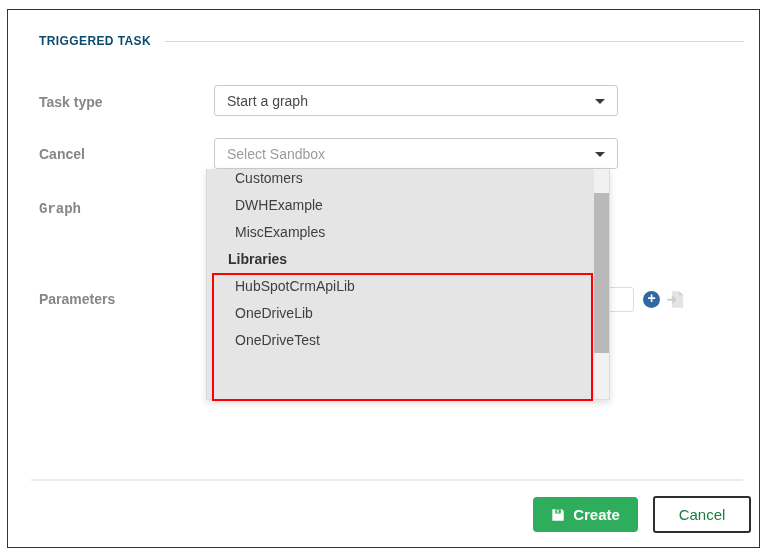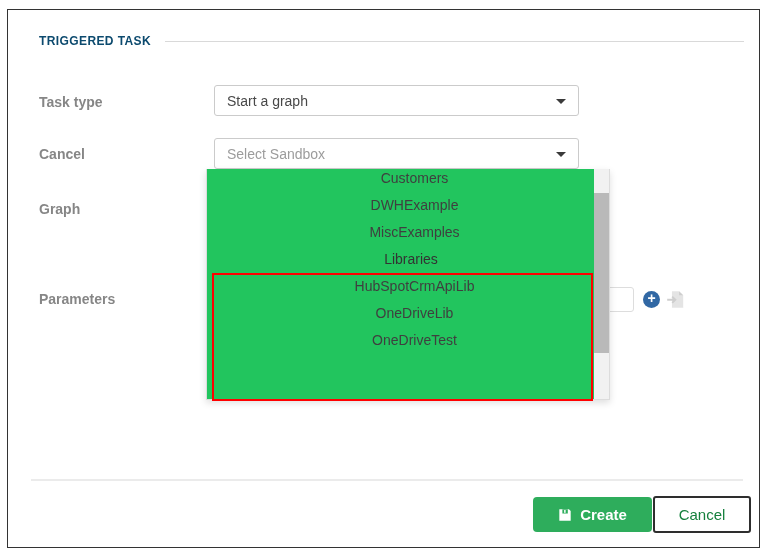--- a/index.html
+++ b/index.html
@@ -9,43 +9,43 @@
 
   
   .section-header{position:absolute;left:31px;top:24px;right:15px;display:flex;align-items:center;}
   .section-title{font-size:12px;font-weight:700;color:#0c4a6e;letter-spacing:.4px;white-space:nowrap;}
   .section-rule{flex:1;height:1px;background:#d9d9d9;margin-left:14px;}
 
   
   .form-label{position:absolute;left:31px;font-size:14px;font-weight:700;color:#868686;}
 
   
-  .select-box{position:absolute;left:206px;width:365px;height:31px;border:1px solid #cbcbcb;border-radius:3px;background:#fff;display:flex;align-items:center;padding:0 30px 0 12px;font-size:14px;color:#484848;cursor:pointer;}
+  .select-box{position:absolute;left:206px;width:404px;height:31px;border:1px solid #cbcbcb;border-radius:3px;background:#fff;display:flex;align-items:center;padding:0 30px 0 12px;font-size:14px;color:#484848;cursor:pointer;}
   .select-box .placeholder{color:#9c9c9c;}
   .caret{position:absolute;right:12px;top:13px;width:0;height:0;border-left:5px solid transparent;border-right:5px solid transparent;border-top:5px solid #3a3a3a;}
 
   
   .param-input{position:absolute;left:206px;top:277px;width:420px;height:25px;border:1px solid #ddd;border-radius:3px;background:#fff;z-index:1;padding:0 6px;font-size:13px;color:#444;}
   .plus-btn{position:absolute;left:635px;top:281px;width:17px;height:17px;border-radius:50%;background:#3168a4;color:#fff;font-size:14px;font-weight:700;line-height:15px;text-align:center;z-index:2;cursor:pointer;}
   .import-btn{position:absolute;left:658px;top:280px;width:19px;height:19px;z-index:2;opacity:.9;}
 
   
-  .dropdown-panel{position:absolute;left:198px;top:159px;width:404px;height:231px;background:#22c55e;border:1px solid #dcdcdc;border-top:none;box-shadow:0 3px 7px rgba(0,0,0,.13);overflow:hidden;z-index:5;text-align:center;}
+  .dropdown-panel{position:absolute;left:198px;top:159px;width:404px;height:231px;background:#e5e5e5;border:1px solid #dcdcdc;border-top:none;box-shadow:0 3px 7px rgba(0,0,0,.13);overflow:hidden;z-index:5;}
   .dropdown-list{position:absolute;left:0;right:15px;top:-4px;}
   .dropdown-item{height:27px;line-height:27px;padding-left:28px;font-size:14px;color:#3f3f3f;cursor:pointer;white-space:nowrap;}
-  .dropdown-group-header{height:27px;line-height:27px;padding-left:21px;font-size:14px;font-weight:400;color:#333;white-space:nowrap;}
+  .dropdown-group-header{height:27px;line-height:27px;padding-left:21px;font-size:14px;font-weight:700;color:#333;white-space:nowrap;}
   .scroll-track{position:absolute;top:0;right:0;width:15px;height:100%;background:#f1f1f1;}
   .scroll-thumb{position:absolute;top:24px;left:0;width:15px;height:160px;background:#b9b9b9;cursor:pointer;}
 
   
   .highlight-box{position:absolute;left:204px;top:263px;width:381px;height:128px;border:2px solid #f00;z-index:6;pointer-events:none;}
 
   
   .footer-divider{position:absolute;left:23px;right:16px;top:469px;height:2px;background:#ebebeb;}
-  .btn-create{position:absolute;left:525px;top:487px;width:119px;height:35px;background:#2ead5c;border:none;border-radius:4px;color:#fff;font-size:15px;font-weight:700;display:flex;align-items:center;justify-content:center;gap:8px;cursor:pointer;}
+  .btn-create{position:absolute;left:525px;top:487px;width:105px;height:35px;background:#2ead5c;border:none;border-radius:4px;color:#fff;font-size:15px;font-weight:700;display:flex;align-items:center;justify-content:center;gap:8px;cursor:pointer;}
   .btn-cancel{position:absolute;left:645px;top:486px;width:98px;height:37px;background:#fff;border:2px solid #2e2e2e;border-radius:3px;color:#15803d;font-size:15px;display:flex;align-items:center;justify-content:center;cursor:pointer;}
 </style>
 </head>
 <body>
 
 <div class="stage">
   <div class="modal">
 
     <div class="section-header">
       <span class="section-title">TRIGGERED TASK</span>
@@ -57,21 +57,21 @@
       <span>Start a graph</span>
       <span class="caret"></span>
     </div>
 
     <span class="form-label" style="top:136px;">Cancel</span>
     <div class="select-box" style="top:128px;">
       <span class="placeholder">Select Sandbox</span>
       <span class="caret"></span>
     </div>
 
-    <span class="form-label" style="top:191px;">Graph</span>
+    <span class="form-label" style="top:191px;font-family:Liberation Mono, monospace;">Graph</span>
 
     <span class="form-label" style="top:281px;">Parameters</span>
     <input class="param-input" value="" style="">
     <div class="plus-btn">
       <span>+</span>
     </div>
     <div class="import-btn">
       <svg viewBox="0 0 16 16" width="19" height="19">
         <path d="M5 1h6l3.5 3.5V15H5z" fill="#e2e2e2"></path>
         <path d="M11 1l3.5 3.5H11z" fill="#c9c9c9"></path>

